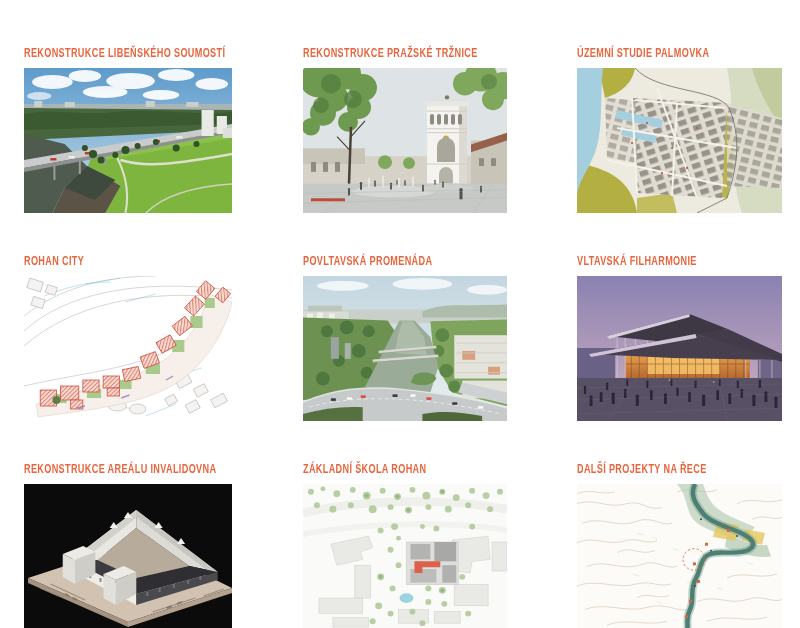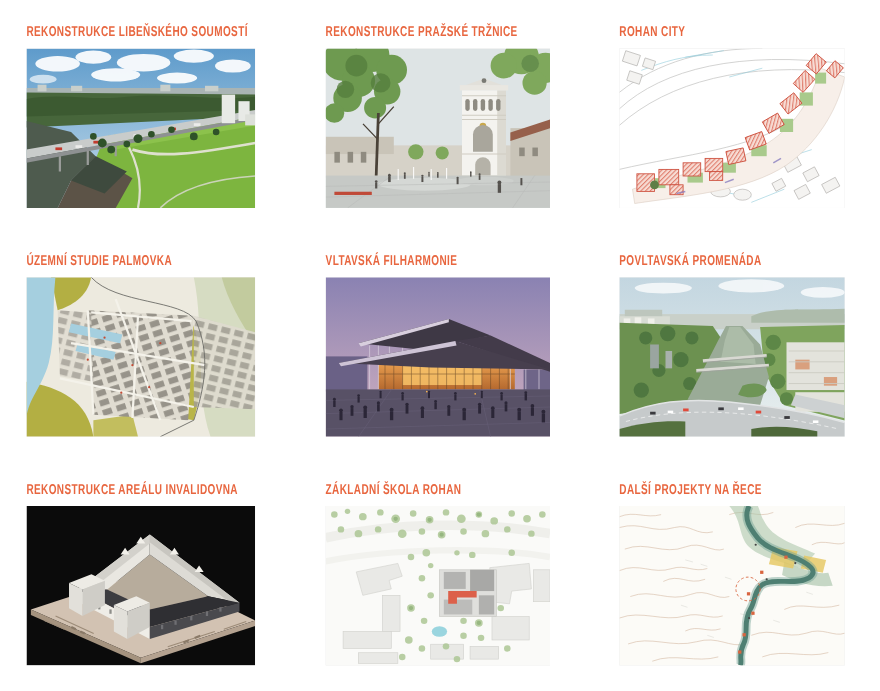--- a/index.html
+++ b/index.html
@@ -5,22 +5,23 @@
   html,body{margin:0;padding:0;}
   body{
     width:800px;height:628px;background:#ffffff;overflow:hidden;
     font-family:"Liberation Sans","DejaVu Sans",sans-serif;
   }
   .grid{
     display:grid;
     grid-template-columns:208px 204px 205px;
     justify-content:space-between;
     row-gap:40px;
-    padding:21px 32px 0 24px;
+    padding:21px 18px 0 24px;
     box-sizing:border-box;
+    margin-top:24px;
   }
   .card{display:block;}
   .card-title{
     margin:0 0 8px 0;
     font-size:13px;line-height:15px;font-weight:700;
     color:#E8663F;letter-spacing:.5px;white-space:nowrap;
     transform:scaleX(.7);transform-origin:0 50%;
   }
   .card-figure{
     margin:0;height:145px;overflow:hidden;background:#eee;
@@ -207,92 +208,20 @@
           <use href="#pp2" transform="translate(102,120) scale(.7)"></use>
           <use href="#pp2" transform="translate(120,126) scale(.9)"></use>
           <use href="#pp2" transform="translate(140,122) scale(.8)"></use>
           <use href="#pp2" transform="translate(158,134) scale(1.5)"></use>
           <use href="#pp2" transform="translate(178,127) scale(.9)"></use>
           <use href="#pp2" transform="translate(46,130) scale(1)"></use>
           <use href="#pp2" transform="translate(132,119) scale(.65)"></use>
           <use href="#pp2" transform="translate(94,119) scale(.6)"></use>
         </g>
         <rect x="8" y="133" width="34" height="3" fill="#C04A38"></rect>
-      </svg>
-    </figure>
-  </a>
-
-  <a class="card">
-    <h2 class="card-title">ROHAN CITY</h2>
-    <figure class="card-figure">
-      <svg viewBox="0 0 205 145" preserveAspectRatio="none">
-        <defs>
-          <pattern id="rh" width="3" height="3" patternUnits="userSpaceOnUse" patternTransform="rotate(45)">
-            <rect width="3" height="3" fill="#F7DCD4"></rect>
-              <rect width="1" height="3" fill="#E08070"></rect>
-          </pattern>
-        </defs>
-        <rect width="205" height="145" fill="#FFFFFF"></rect>
-        <g stroke="#C6C6C4" stroke-width=".7" fill="none">
-          <path d="M0,55 C40,18 110,2 205,14"></path>
-          <path d="M0,70 C45,30 115,12 205,22"></path>
-          <path d="M0,40 C35,12 80,0 130,0"></path>
-          <path d="M0,110 C60,96 120,92 160,64"></path>
-        </g>
-        <g stroke="#8FCBDA" stroke-width=".6" fill="none" opacity=".9">
-          <path d="M60,8 L95,2"></path>
-            <path d="M100,26 L130,18"></path>
-            <path d="M20,20 C40,12 60,6 85,6"></path>
-          <path d="M120,140 L150,128"></path>
-            <path d="M60,120 C80,128 100,132 120,135"></path>
-            <path d="M150,100 L175,92"></path>
-        </g>
-        <g stroke="#B5B3B0" stroke-width=".6" fill="#F4F3F1">
-          <rect x="4" y="4" width="14" height="10" transform="rotate(18 11 9)"></rect>
-          <rect x="22" y="10" width="10" height="8" transform="rotate(18 27 14)"></rect>
-          <rect x="8" y="22" width="12" height="9" transform="rotate(18 14 26)"></rect>
-          <rect x="150" y="100" width="14" height="10" transform="rotate(-28 157 105)"></rect>
-          <rect x="168" y="110" width="12" height="9" transform="rotate(-28 174 114)"></rect>
-          <rect x="185" y="120" width="14" height="9" transform="rotate(-28 192 124)"></rect>
-          <rect x="160" y="126" width="12" height="9" transform="rotate(-28 166 130)"></rect>
-          <rect x="140" y="120" width="10" height="8" transform="rotate(-28 145 124)"></rect>
-          <ellipse cx="92" cy="130" rx="9" ry="5"></ellipse>
-            <ellipse cx="112" cy="133" rx="8" ry="5"></ellipse>
-        </g>
-        <path d="M12,128 C60,112 100,108 135,86 C160,70 175,45 183,18 L205,26 C198,58 178,88 152,106 C116,130 60,134 14,141 Z" fill="#F7EFE9" stroke="#D9C9BE" stroke-width=".5"></path>
-        <g fill="#A9CA8C">
-          <rect x="30" y="118" width="12" height="9"></rect>
-            <rect x="62" y="113" width="14" height="9"></rect>
-          <rect x="94" y="104" width="12" height="9"></rect>
-            <rect x="120" y="88" width="14" height="10"></rect>
-          <rect x="146" y="64" width="12" height="12"></rect>
-            <rect x="164" y="40" width="12" height="12"></rect>
-          <rect x="178" y="22" width="10" height="10"></rect>
-        </g>
-        <g fill="url(#rh)" stroke="#CE5240" stroke-width=".8">
-          <rect x="16" y="114" width="16" height="16"></rect>
-          <rect x="36" y="110" width="18" height="14"></rect>
-          <rect x="58" y="104" width="16" height="12"></rect>
-          <rect x="78" y="100" width="16" height="12"></rect>
-          <rect x="98" y="92" width="16" height="12" transform="rotate(-12 106 98)"></rect>
-          <rect x="116" y="78" width="16" height="12" transform="rotate(-20 124 84)"></rect>
-          <rect x="132" y="62" width="16" height="12" transform="rotate(-30 140 68)"></rect>
-          <rect x="148" y="44" width="16" height="12" transform="rotate(-38 156 50)"></rect>
-          <rect x="160" y="24" width="16" height="12" transform="rotate(-48 168 30)"></rect>
-          <rect x="172" y="8" width="14" height="12" transform="rotate(-50 179 14)"></rect>
-          <rect x="190" y="14" width="12" height="10" transform="rotate(-50 196 19)"></rect>
-          <rect x="46" y="124" width="12" height="9"></rect>
-            <rect x="82" y="112" width="12" height="8"></rect>
-        </g>
-        <circle cx="32" cy="124" r="4" fill="#5E7E46"></circle>
-        <g stroke="#8A7FC0" stroke-width="1.4" opacity=".8">
-          <line x1="52" y1="132" x2="60" y2="130"></line>
-            <line x1="96" y1="122" x2="104" y2="119"></line>
-            <line x1="140" y1="104" x2="147" y2="100"></line>
-        </g>
       </svg>
     </figure>
   </a>
 
   <a class="card">
     <h2 class="card-title">ÚZEMNÍ STUDIE PALMOVKA</h2>
     <figure class="card-figure">
       <svg viewBox="0 0 205 145" preserveAspectRatio="none">
         <defs>
           <pattern id="pb1" width="13" height="9" patternUnits="userSpaceOnUse" patternTransform="rotate(-18)">
@@ -329,20 +258,194 @@
         </g>
         <path d="M58,0 C80,25 140,20 152,40 C165,70 160,100 150,130 L120,145" stroke="#6B6B66" stroke-width=".8" fill="none"></path>
         <g fill="#C44B35">
           <circle cx="70" cy="55" r="1"></circle>
             <circle cx="95" cy="80" r="1"></circle>
             <circle cx="120" cy="60" r="1"></circle>
           <circle cx="85" cy="105" r="1"></circle>
             <circle cx="55" cy="75" r="1"></circle>
             <circle cx="110" cy="100" r="1"></circle>
         </g>
+      </svg>
+    </figure>
+  </a>
+
+  <a class="card">
+    <h2 class="card-title">ROHAN CITY</h2>
+    <figure class="card-figure">
+      <svg viewBox="0 0 205 145" preserveAspectRatio="none">
+        <defs>
+          <pattern id="rh" width="3" height="3" patternUnits="userSpaceOnUse" patternTransform="rotate(45)">
+            <rect width="3" height="3" fill="#F7DCD4"></rect>
+              <rect width="1" height="3" fill="#E08070"></rect>
+          </pattern>
+        </defs>
+        <rect width="205" height="145" fill="#FFFFFF"></rect>
+        <g stroke="#C6C6C4" stroke-width=".7" fill="none">
+          <path d="M0,55 C40,18 110,2 205,14"></path>
+          <path d="M0,70 C45,30 115,12 205,22"></path>
+          <path d="M0,40 C35,12 80,0 130,0"></path>
+          <path d="M0,110 C60,96 120,92 160,64"></path>
+        </g>
+        <g stroke="#8FCBDA" stroke-width=".6" fill="none" opacity=".9">
+          <path d="M60,8 L95,2"></path>
+            <path d="M100,26 L130,18"></path>
+            <path d="M20,20 C40,12 60,6 85,6"></path>
+          <path d="M120,140 L150,128"></path>
+            <path d="M60,120 C80,128 100,132 120,135"></path>
+            <path d="M150,100 L175,92"></path>
+        </g>
+        <g stroke="#B5B3B0" stroke-width=".6" fill="#F4F3F1">
+          <rect x="4" y="4" width="14" height="10" transform="rotate(18 11 9)"></rect>
+          <rect x="22" y="10" width="10" height="8" transform="rotate(18 27 14)"></rect>
+          <rect x="8" y="22" width="12" height="9" transform="rotate(18 14 26)"></rect>
+          <rect x="150" y="100" width="14" height="10" transform="rotate(-28 157 105)"></rect>
+          <rect x="168" y="110" width="12" height="9" transform="rotate(-28 174 114)"></rect>
+          <rect x="185" y="120" width="14" height="9" transform="rotate(-28 192 124)"></rect>
+          <rect x="160" y="126" width="12" height="9" transform="rotate(-28 166 130)"></rect>
+          <rect x="140" y="120" width="10" height="8" transform="rotate(-28 145 124)"></rect>
+          <ellipse cx="92" cy="130" rx="9" ry="5"></ellipse>
+            <ellipse cx="112" cy="133" rx="8" ry="5"></ellipse>
+        </g>
+        <path d="M12,128 C60,112 100,108 135,86 C160,70 175,45 183,18 L205,26 C198,58 178,88 152,106 C116,130 60,134 14,141 Z" fill="#F7EFE9" stroke="#D9C9BE" stroke-width=".5"></path>
+        <g fill="#A9CA8C">
+          <rect x="30" y="118" width="12" height="9"></rect>
+            <rect x="62" y="113" width="14" height="9"></rect>
+          <rect x="94" y="104" width="12" height="9"></rect>
+            <rect x="120" y="88" width="14" height="10"></rect>
+          <rect x="146" y="64" width="12" height="12"></rect>
+            <rect x="164" y="40" width="12" height="12"></rect>
+          <rect x="178" y="22" width="10" height="10"></rect>
+        </g>
+        <g fill="url(#rh)" stroke="#CE5240" stroke-width=".8">
+          <rect x="16" y="114" width="16" height="16"></rect>
+          <rect x="36" y="110" width="18" height="14"></rect>
+          <rect x="58" y="104" width="16" height="12"></rect>
+          <rect x="78" y="100" width="16" height="12"></rect>
+          <rect x="98" y="92" width="16" height="12" transform="rotate(-12 106 98)"></rect>
+          <rect x="116" y="78" width="16" height="12" transform="rotate(-20 124 84)"></rect>
+          <rect x="132" y="62" width="16" height="12" transform="rotate(-30 140 68)"></rect>
+          <rect x="148" y="44" width="16" height="12" transform="rotate(-38 156 50)"></rect>
+          <rect x="160" y="24" width="16" height="12" transform="rotate(-48 168 30)"></rect>
+          <rect x="172" y="8" width="14" height="12" transform="rotate(-50 179 14)"></rect>
+          <rect x="190" y="14" width="12" height="10" transform="rotate(-50 196 19)"></rect>
+          <rect x="46" y="124" width="12" height="9"></rect>
+            <rect x="82" y="112" width="12" height="8"></rect>
+        </g>
+        <circle cx="32" cy="124" r="4" fill="#5E7E46"></circle>
+        <g stroke="#8A7FC0" stroke-width="1.4" opacity=".8">
+          <line x1="52" y1="132" x2="60" y2="130"></line>
+            <line x1="96" y1="122" x2="104" y2="119"></line>
+            <line x1="140" y1="104" x2="147" y2="100"></line>
+        </g>
+      </svg>
+    </figure>
+  </a>
+
+  <a class="card">
+    <h2 class="card-title">POVLTAVSKÁ PROMENÁDA</h2>
+    <figure class="card-figure">
+      <svg viewBox="0 0 205 147" preserveAspectRatio="none">
+        <defs>
+          <linearGradient id="sky6" x1="0" y1="0" x2="0" y2="1">
+            <stop offset="0" stop-color="#C3D6E0"></stop>
+              <stop offset="1" stop-color="#EAF0EF"></stop>
+          </linearGradient>
+        </defs>
+        <rect width="205" height="147" fill="url(#sky6)"></rect>
+        <g fill="#FFFFFF" opacity=".75">
+          <ellipse cx="40" cy="10" rx="26" ry="5"></ellipse>
+            <ellipse cx="120" cy="8" rx="30" ry="6"></ellipse>
+            <ellipse cx="185" cy="14" rx="20" ry="5"></ellipse>
+        </g>
+        <rect y="34" width="205" height="14" fill="#C9D0C9"></rect>
+        <g fill="#BDC6BD">
+            <rect x="5" y="30" width="34" height="10"></rect>
+            <rect x="150" y="30" width="42" height="10"></rect>
+          </g>
+        <path d="M120,36 C140,27 160,31 205,29 L205,42 L120,42 Z" fill="#AEBCAC"></path>
+        <g fill="#D8DCD4">
+            <rect x="0" y="36" width="46" height="12"></rect>
+          </g>
+        <g fill="#F0F0EA">
+            <rect x="4" y="38" width="6" height="6"></rect>
+            <rect x="14" y="37" width="6" height="7"></rect>
+            <rect x="26" y="38" width="6" height="6"></rect>
+          </g>
+
+        <path d="M0,42 L85,45 L95,60 L80,96 L60,118 L0,126 Z" fill="#6C9150"></path>
+        <g fill="#4F7740">
+          <circle cx="24" cy="56" r="6"></circle>
+            <circle cx="44" cy="52" r="7"></circle>
+            <circle cx="66" cy="56" r="6"></circle>
+          <circle cx="56" cy="76" r="7"></circle>
+            <circle cx="36" cy="86" r="6"></circle>
+            <circle cx="64" cy="98" r="6"></circle>
+            <circle cx="20" cy="104" r="7"></circle>
+        </g>
+        <rect x="28" y="62" width="8" height="22" fill="#9AA5A0"></rect>
+        <rect x="42" y="68" width="6" height="16" fill="#A8B1AC"></rect>
+        <path d="M128,46 L205,44 L205,132 L150,118 L132,88 Z" fill="#7FA45D"></path>
+        <g fill="#E3E3DC">
+          <rect x="152" y="60" width="53" height="44"></rect>
+            <rect x="160" y="106" width="45" height="18"></rect>
+        </g>
+        <g fill="#D9A07E">
+            <rect x="160" y="76" width="13" height="9"></rect>
+            <rect x="186" y="92" width="12" height="8"></rect>
+          </g>
+        <g stroke="#CBCBC2" stroke-width=".8">
+          <line x1="154" y1="68" x2="205" y2="68"></line>
+            <line x1="154" y1="78" x2="205" y2="78"></line>
+          <line x1="154" y1="88" x2="205" y2="88"></line>
+            <line x1="154" y1="98" x2="205" y2="98"></line>
+        </g>
+        <g fill="#5D8747">
+          <circle cx="140" cy="60" r="7"></circle>
+            <circle cx="136" cy="76" r="6"></circle>
+            <circle cx="144" cy="96" r="7"></circle>
+            <circle cx="152" cy="112" r="6"></circle>
+        </g>
+
+        <path d="M97,45 L112,45 L128,62 L136,92 L128,118 L62,113 L80,78 L90,58 Z" fill="#9AAB97"></path>
+        <path d="M100,46 L110,46 L122,62 L124,80 L92,78 L96,58 Z" fill="#B2C1AD" opacity=".75"></path>
+        <path d="M112,100 C122,96 132,98 134,104 C130,112 116,112 108,108 Z" fill="#6E9556"></path>
+
+        <g stroke="#D8D8D2" stroke-width="2.6">
+          <line x1="76" y1="77" x2="134" y2="72"></line>
+            <line x1="70" y1="86" x2="136" y2="81"></line>
+        </g>
+        <g stroke="#9FA39C" stroke-width=".8">
+          <line x1="76" y1="78.6" x2="134" y2="73.6"></line>
+            <line x1="70" y1="87.6" x2="136" y2="82.6"></line>
+        </g>
+
+        <path d="M160,108 L205,118 L205,130 L156,118 Z" fill="#CDD1D2"></path>
+        <path d="M0,128 C30,115 60,111 100,115 C150,120 185,128 205,134 L205,147 L0,147 Z" fill="#C6CACB"></path>
+        <path d="M0,128 C30,115 60,111 100,115 C150,120 185,128 205,134" stroke="#E2E4E5" stroke-width="1.4" fill="none"></path>
+        <path d="M6,133 C50,121 110,120 200,140" stroke="#EDEEEE" stroke-width=".8" fill="none" stroke-dasharray="4,3"></path>
+        <g fill="#3A3A3E">
+          <rect x="28" y="124" width="5" height="2.6"></rect>
+            <rect x="90" y="120" width="5" height="2.6"></rect>
+            <rect x="150" y="128" width="5" height="2.6"></rect>
+        </g>
+        <g fill="#E04A3A">
+            <rect x="58" y="121" width="5" height="2.6"></rect>
+            <rect x="124" y="123" width="5" height="2.6"></rect>
+          </g>
+        <g fill="#FFFFFF">
+            <rect x="44" y="123" width="5" height="2.4"></rect>
+            <rect x="108" y="120" width="5" height="2.4"></rect>
+            <rect x="176" y="132" width="5" height="2.4"></rect>
+          </g>
+        <path d="M0,140 C20,134 40,132 60,133 L60,147 L0,147 Z" fill="#55713F"></path>
+        <path d="M120,140 C140,136 160,138 180,142 L180,147 L120,147 Z" fill="#4E683A"></path>
       </svg>
     </figure>
   </a>
 
   <a class="card">
     <h2 class="card-title">VLTAVSKÁ FILHARMONIE</h2>
     <figure class="card-figure">
       <svg viewBox="0 0 204 145" preserveAspectRatio="none">
         <defs>
           <linearGradient id="sky5" x1="0" y1="0" x2="0" y2="1">
@@ -436,122 +539,20 @@
           <use href="#pp5" transform="translate(118,112) scale(1)"></use>
           <use href="#pp5" transform="translate(142,110) scale(.9)"></use>
           <use href="#pp5" transform="translate(160,112) scale(1)"></use>
           <use href="#pp5" transform="translate(30,114) scale(1)"></use>
           <use href="#pp5" transform="translate(50,110) scale(.9)"></use>
           <use href="#pp5" transform="translate(182,112) scale(1.1)"></use>
           <use href="#pp5" transform="translate(8,118) scale(1.1)"></use>
         </g>
         <circle cx="92" cy="104" r=".8" fill="#F2B050"></circle>
           <circle cx="136" cy="106" r=".8" fill="#F2B050"></circle>
-      </svg>
-    </figure>
-  </a>
-
-  <a class="card">
-    <h2 class="card-title">POVLTAVSKÁ PROMENÁDA</h2>
-    <figure class="card-figure">
-      <svg viewBox="0 0 205 147" preserveAspectRatio="none">
-        <defs>
-          <linearGradient id="sky6" x1="0" y1="0" x2="0" y2="1">
-            <stop offset="0" stop-color="#C3D6E0"></stop>
-              <stop offset="1" stop-color="#EAF0EF"></stop>
-          </linearGradient>
-        </defs>
-        <rect width="205" height="147" fill="url(#sky6)"></rect>
-        <g fill="#FFFFFF" opacity=".75">
-          <ellipse cx="40" cy="10" rx="26" ry="5"></ellipse>
-            <ellipse cx="120" cy="8" rx="30" ry="6"></ellipse>
-            <ellipse cx="185" cy="14" rx="20" ry="5"></ellipse>
-        </g>
-        <rect y="34" width="205" height="14" fill="#C9D0C9"></rect>
-        <g fill="#BDC6BD">
-            <rect x="5" y="30" width="34" height="10"></rect>
-            <rect x="150" y="30" width="42" height="10"></rect>
-          </g>
-        <path d="M120,36 C140,27 160,31 205,29 L205,42 L120,42 Z" fill="#AEBCAC"></path>
-        <g fill="#D8DCD4">
-            <rect x="0" y="36" width="46" height="12"></rect>
-          </g>
-        <g fill="#F0F0EA">
-            <rect x="4" y="38" width="6" height="6"></rect>
-            <rect x="14" y="37" width="6" height="7"></rect>
-            <rect x="26" y="38" width="6" height="6"></rect>
-          </g>
-
-        <path d="M0,42 L85,45 L95,60 L80,96 L60,118 L0,126 Z" fill="#6C9150"></path>
-        <g fill="#4F7740">
-          <circle cx="24" cy="56" r="6"></circle>
-            <circle cx="44" cy="52" r="7"></circle>
-            <circle cx="66" cy="56" r="6"></circle>
-          <circle cx="56" cy="76" r="7"></circle>
-            <circle cx="36" cy="86" r="6"></circle>
-            <circle cx="64" cy="98" r="6"></circle>
-            <circle cx="20" cy="104" r="7"></circle>
-        </g>
-        <rect x="28" y="62" width="8" height="22" fill="#9AA5A0"></rect>
-        <rect x="42" y="68" width="6" height="16" fill="#A8B1AC"></rect>
-        <path d="M128,46 L205,44 L205,132 L150,118 L132,88 Z" fill="#7FA45D"></path>
-        <g fill="#E3E3DC">
-          <rect x="152" y="60" width="53" height="44"></rect>
-            <rect x="160" y="106" width="45" height="18"></rect>
-        </g>
-        <g fill="#D9A07E">
-            <rect x="160" y="76" width="13" height="9"></rect>
-            <rect x="186" y="92" width="12" height="8"></rect>
-          </g>
-        <g stroke="#CBCBC2" stroke-width=".8">
-          <line x1="154" y1="68" x2="205" y2="68"></line>
-            <line x1="154" y1="78" x2="205" y2="78"></line>
-          <line x1="154" y1="88" x2="205" y2="88"></line>
-            <line x1="154" y1="98" x2="205" y2="98"></line>
-        </g>
-        <g fill="#5D8747">
-          <circle cx="140" cy="60" r="7"></circle>
-            <circle cx="136" cy="76" r="6"></circle>
-            <circle cx="144" cy="96" r="7"></circle>
-            <circle cx="152" cy="112" r="6"></circle>
-        </g>
-
-        <path d="M97,45 L112,45 L128,62 L136,92 L128,118 L62,113 L80,78 L90,58 Z" fill="#9AAB97"></path>
-        <path d="M100,46 L110,46 L122,62 L124,80 L92,78 L96,58 Z" fill="#B2C1AD" opacity=".75"></path>
-        <path d="M112,100 C122,96 132,98 134,104 C130,112 116,112 108,108 Z" fill="#6E9556"></path>
-
-        <g stroke="#D8D8D2" stroke-width="2.6">
-          <line x1="76" y1="77" x2="134" y2="72"></line>
-            <line x1="70" y1="86" x2="136" y2="81"></line>
-        </g>
-        <g stroke="#9FA39C" stroke-width=".8">
-          <line x1="76" y1="78.6" x2="134" y2="73.6"></line>
-            <line x1="70" y1="87.6" x2="136" y2="82.6"></line>
-        </g>
-
-        <path d="M160,108 L205,118 L205,130 L156,118 Z" fill="#CDD1D2"></path>
-        <path d="M0,128 C30,115 60,111 100,115 C150,120 185,128 205,134 L205,147 L0,147 Z" fill="#C6CACB"></path>
-        <path d="M0,128 C30,115 60,111 100,115 C150,120 185,128 205,134" stroke="#E2E4E5" stroke-width="1.4" fill="none"></path>
-        <path d="M6,133 C50,121 110,120 200,140" stroke="#EDEEEE" stroke-width=".8" fill="none" stroke-dasharray="4,3"></path>
-        <g fill="#3A3A3E">
-          <rect x="28" y="124" width="5" height="2.6"></rect>
-            <rect x="90" y="120" width="5" height="2.6"></rect>
-            <rect x="150" y="128" width="5" height="2.6"></rect>
-        </g>
-        <g fill="#E04A3A">
-            <rect x="58" y="121" width="5" height="2.6"></rect>
-            <rect x="124" y="123" width="5" height="2.6"></rect>
-          </g>
-        <g fill="#FFFFFF">
-            <rect x="44" y="123" width="5" height="2.4"></rect>
-            <rect x="108" y="120" width="5" height="2.4"></rect>
-            <rect x="176" y="132" width="5" height="2.4"></rect>
-          </g>
-        <path d="M0,140 C20,134 40,132 60,133 L60,147 L0,147 Z" fill="#55713F"></path>
-        <path d="M120,140 C140,136 160,138 180,142 L180,147 L120,147 Z" fill="#4E683A"></path>
       </svg>
     </figure>
   </a>
 
   <a class="card">
     <h2 class="card-title">REKONSTRUKCE AREÁLU INVALIDOVNA</h2>
     <figure class="card-figure">
       <svg viewBox="0 0 204 145" preserveAspectRatio="none">
         <rect width="204" height="145" fill="#0B0B0B"></rect>
 

